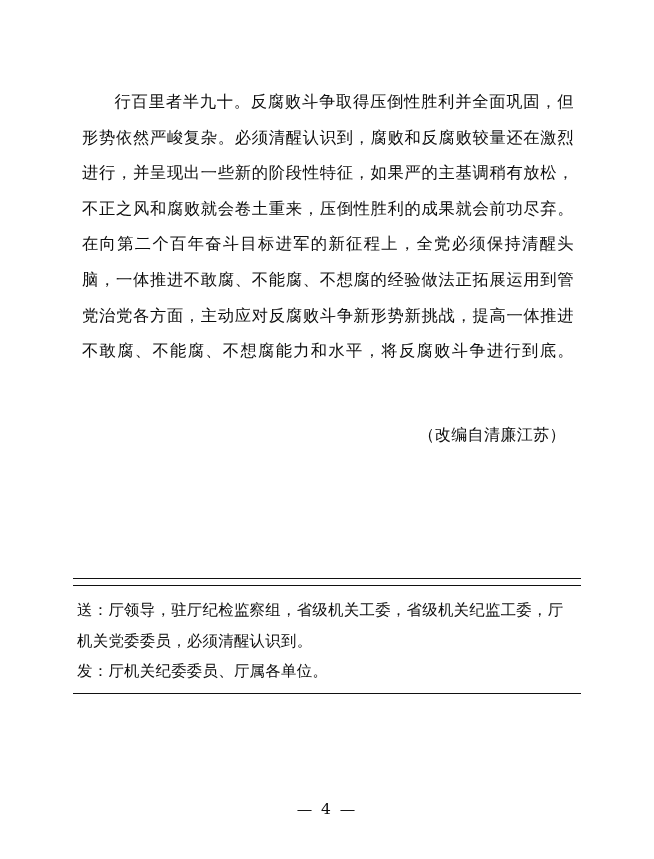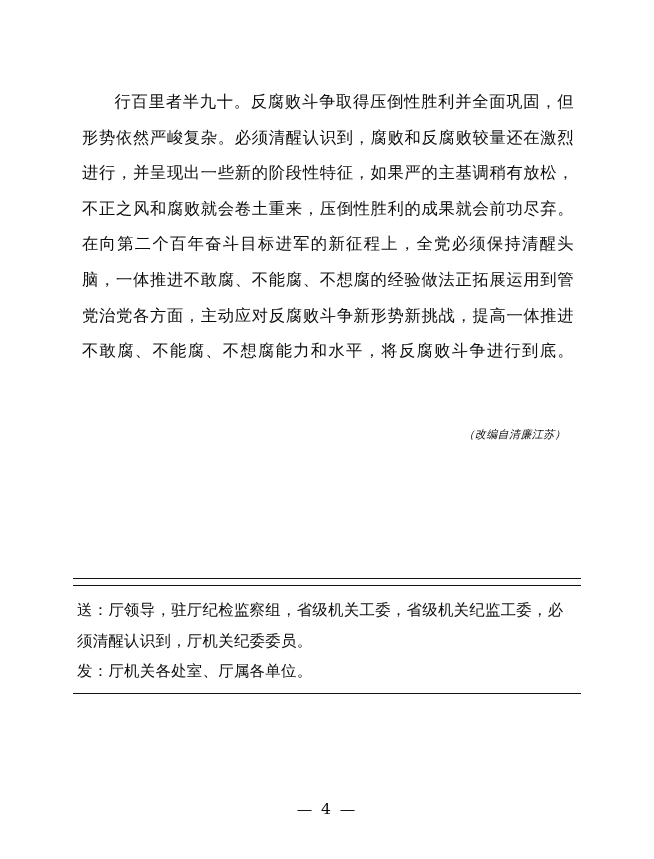--- a/index.html
+++ b/index.html
@@ -35,26 +35,25 @@
     text-indent: 2em;
     letter-spacing: 0.4px;
     word-break: break-all;
   }
   .signature {
     position: absolute;
     left: 82px;
     top: 420px;
     width: 492px;
     text-align: right;
-    font-size: 11px;
+    font-size: 16px;
     line-height: 30px;
     letter-spacing: 0.4px;
     padding-right: 8px;
     box-sizing: border-box;
-    font-style: italic;
   }
   .dist-block {
     position: absolute;
     left: 73px;
     top: 578px;
     width: 508px;
   }
   .rule-top {
     border-top: 1.6px solid #111;
     width: 100%;
@@ -98,24 +97,24 @@
   </div>
 
   <div class="signature">（改编自清廉江苏）</div>
 
   <div class="dist-block">
     <div class="rule-top"></div>
     <div class="spacer-rule"></div>
     <div class="rule-thin"></div>
     <div class="dist-inner">
       <div class="dist-line">
-        <span class="lead">送：</span><span>厅领导，驻厅纪检监察组，省级机关工委，省级机关纪监工委，必须清醒认识到，厅机关纪委委员。</span>
+        <span class="lead">送：</span><span>厅领导，驻厅纪检监察组，省级机关工委，省级机关纪监工委，厅机关党委委员，必须清醒认识到。</span>
       </div>
       <div class="dist-line">
-        <span class="lead">发：</span><span>厅机关各处室、厅属各单位。</span>
+        <span class="lead">发：</span><span>厅机关纪委委员、厅属各单位。</span>
       </div>
     </div>
     <div class="rule-thin"></div>
   </div>
 
   <div class="footer">— 4 —</div>
 
 </div>
 
 </body></html>

